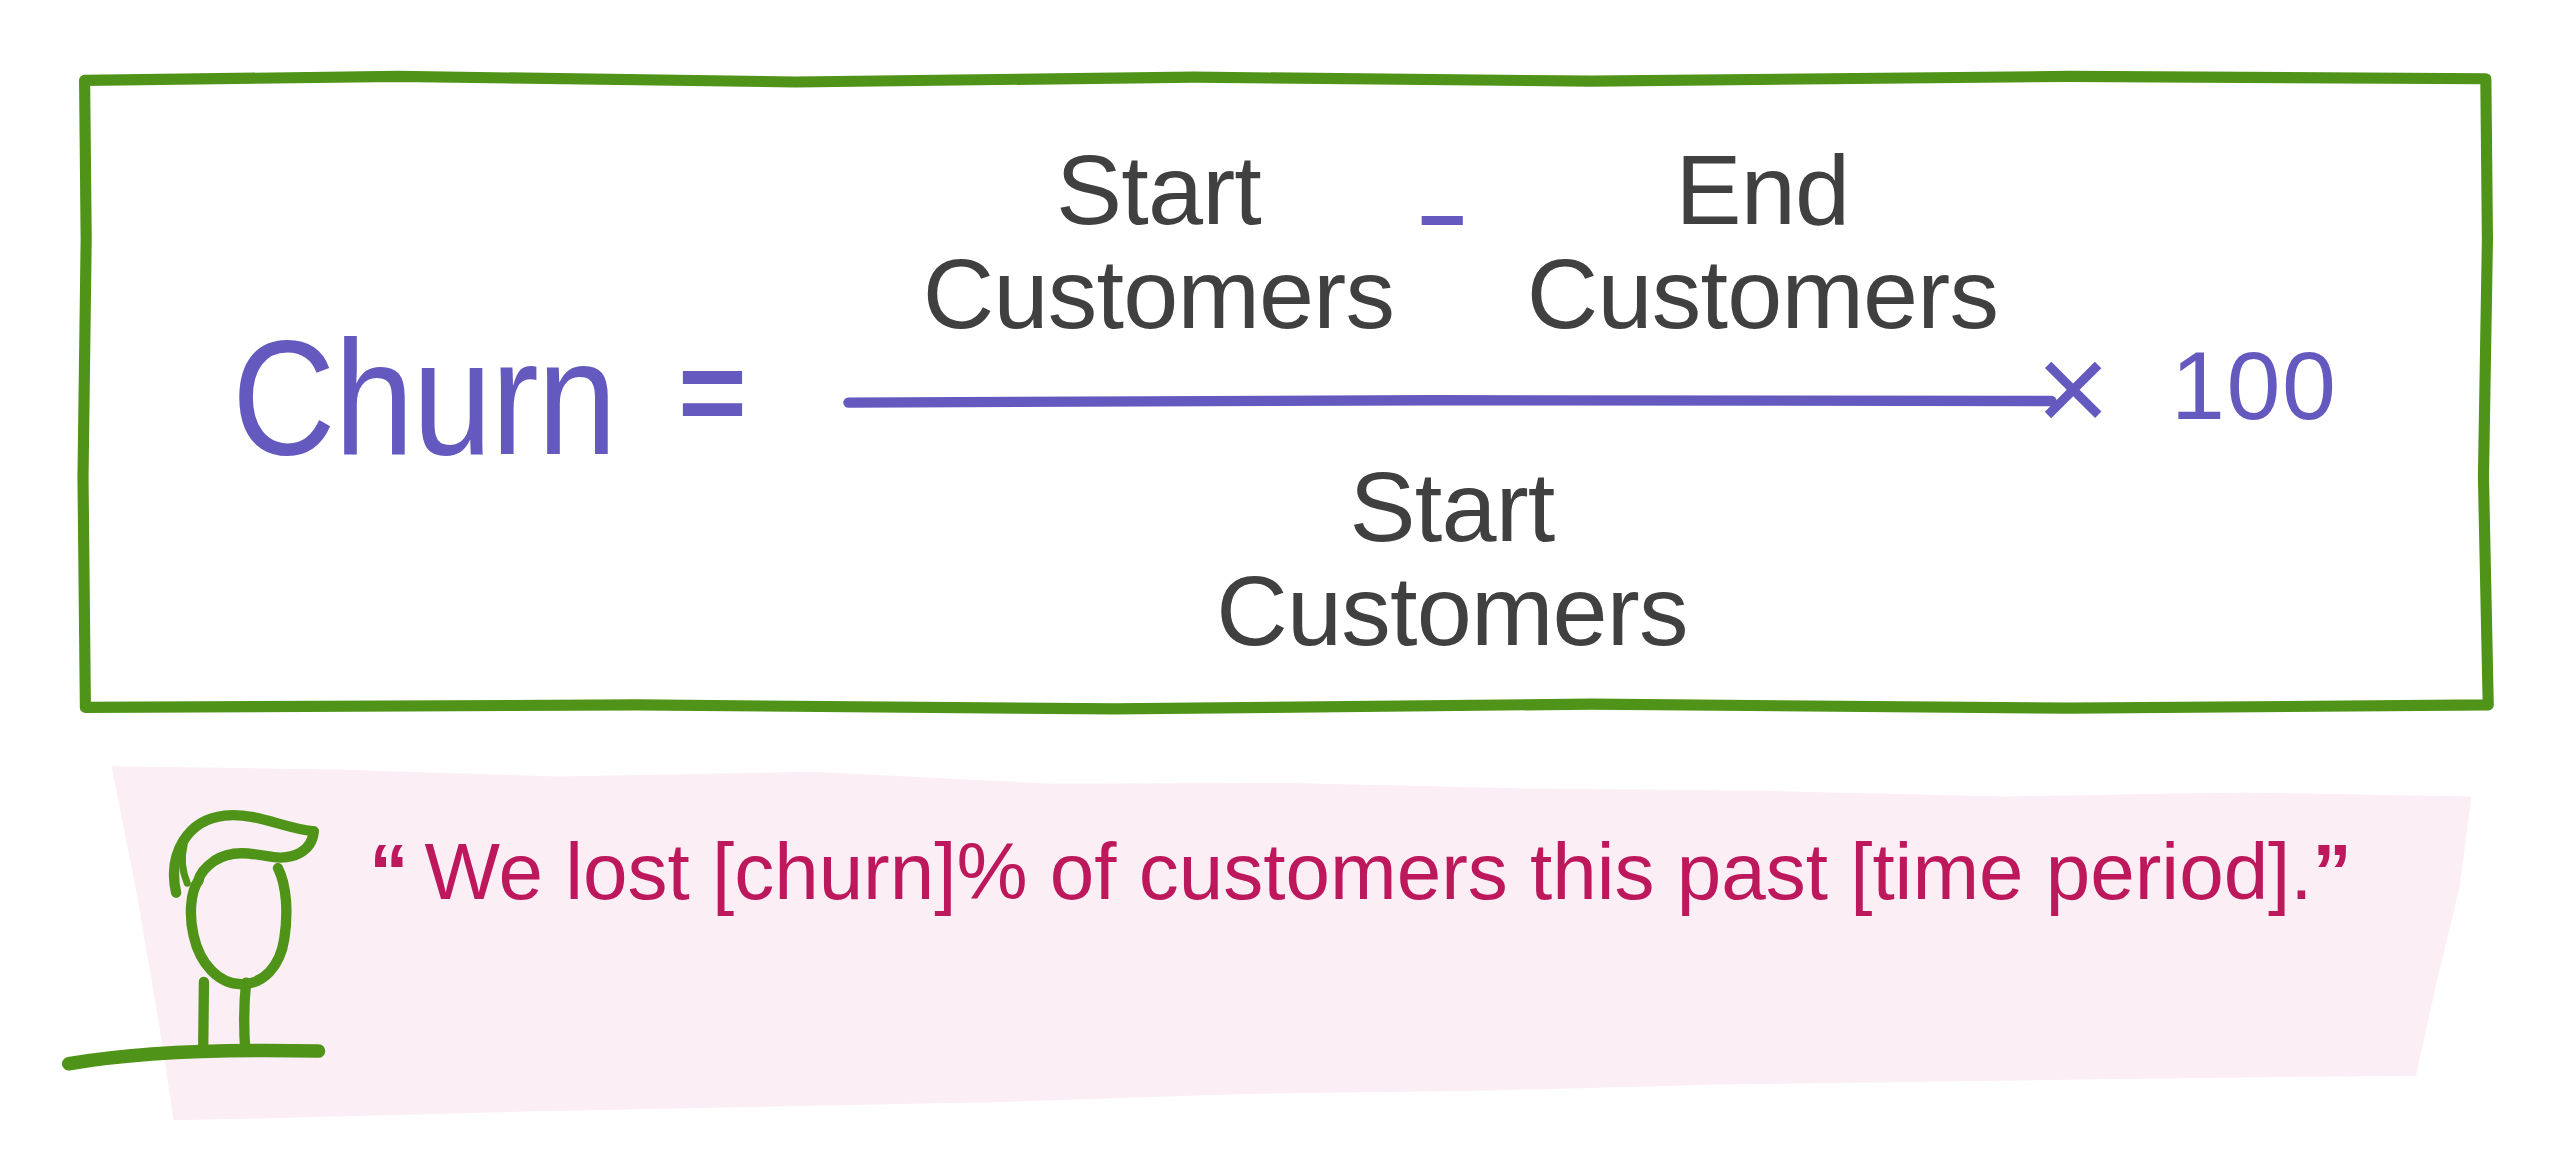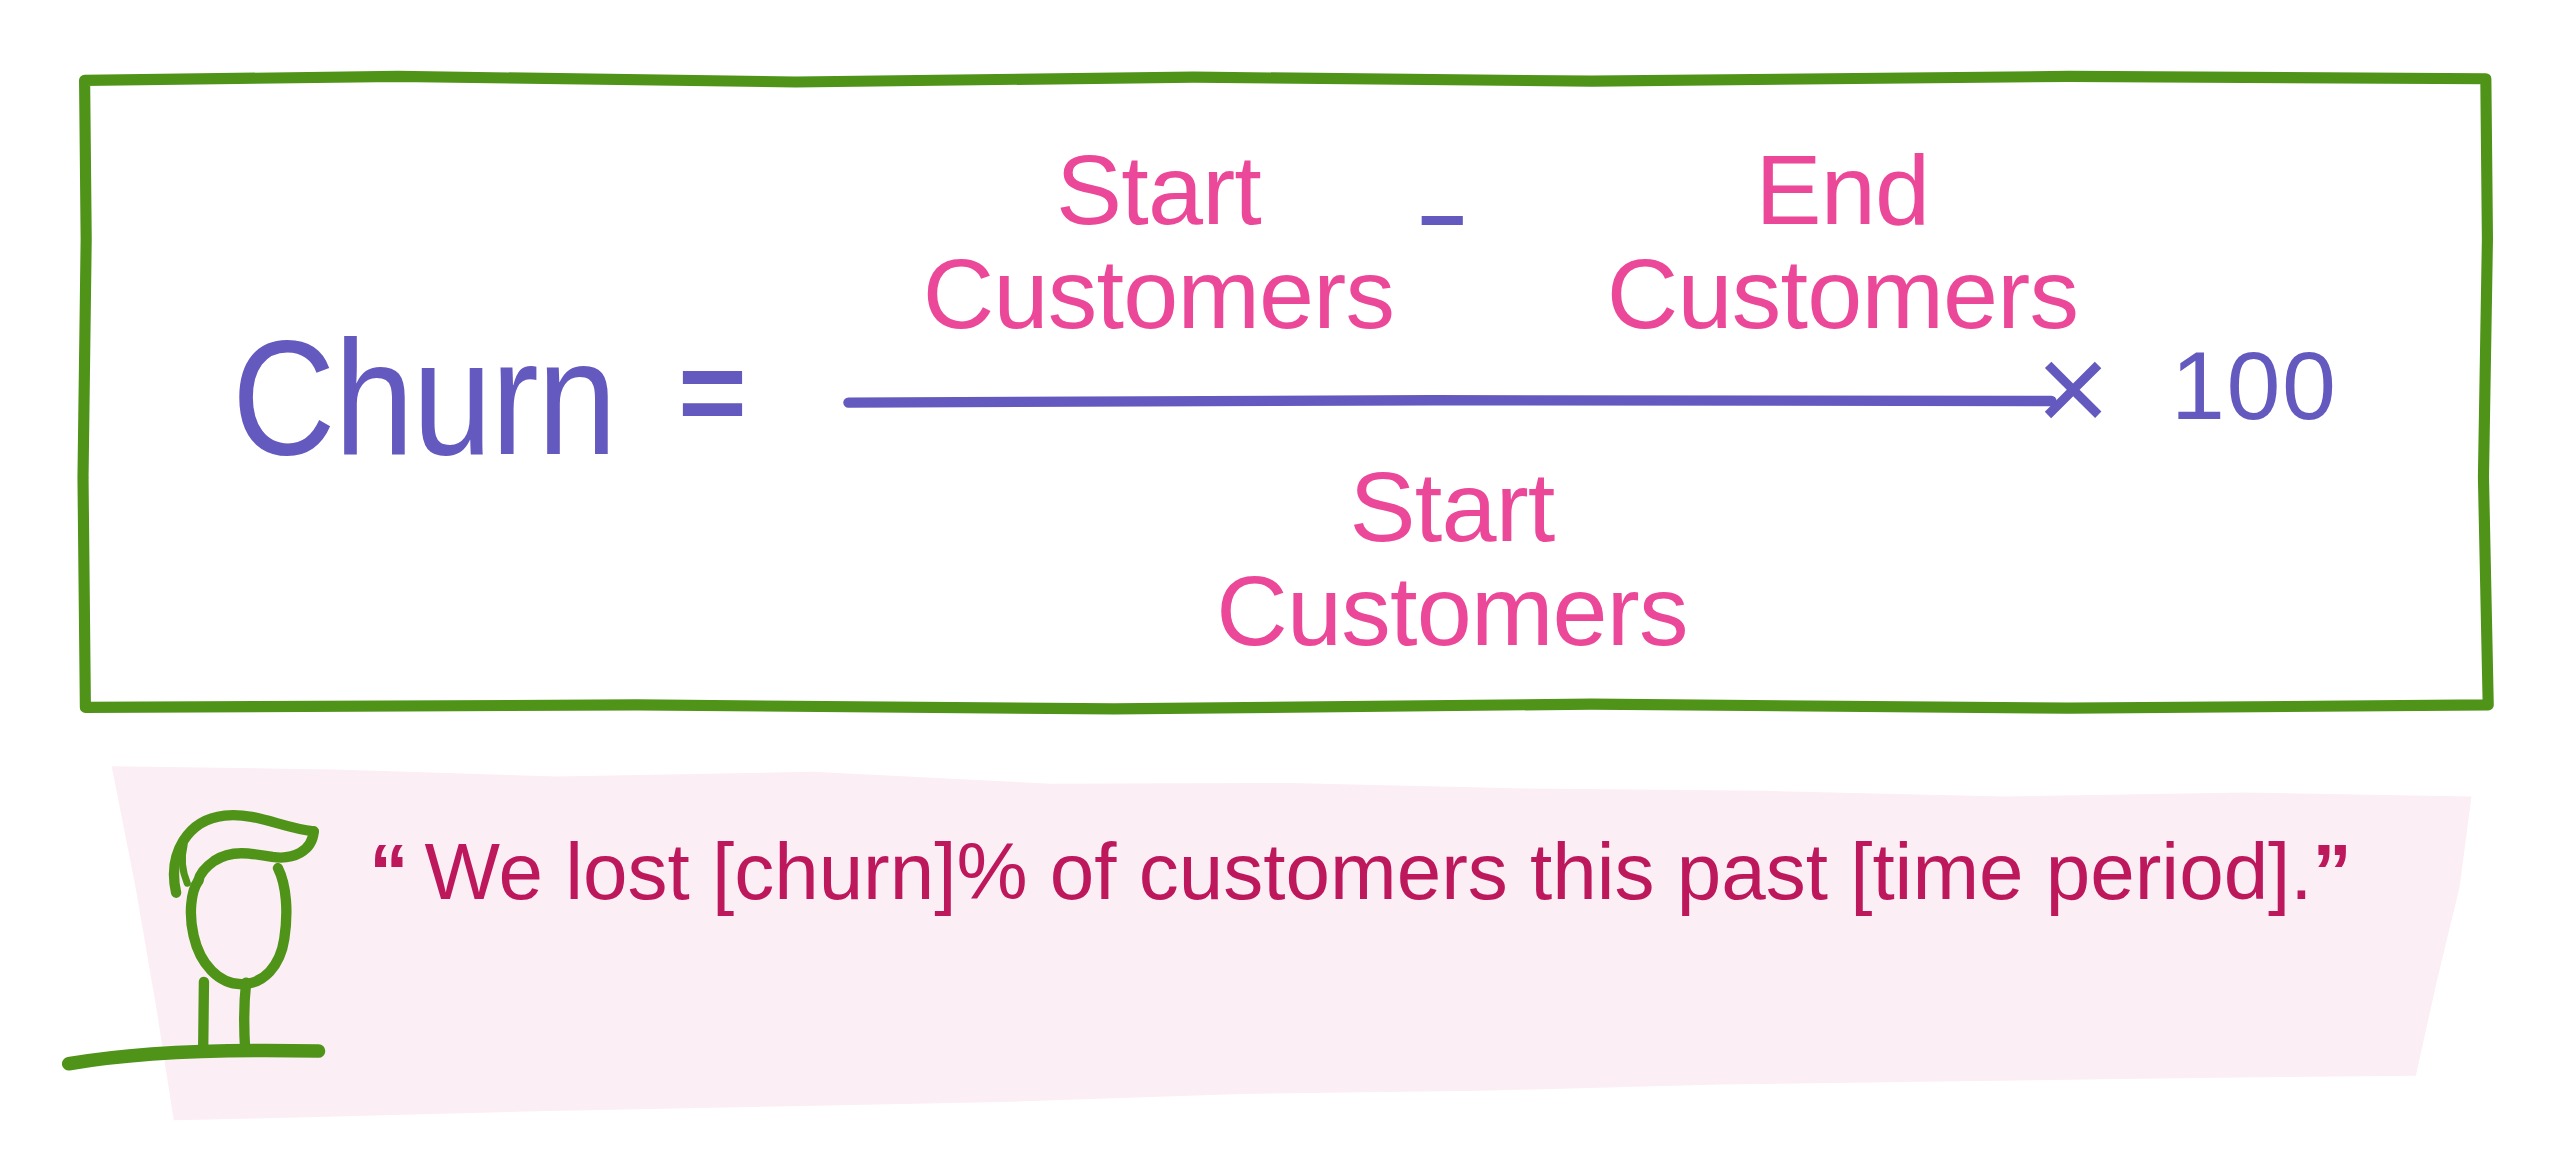--- a/index.html
+++ b/index.html
@@ -41,30 +41,30 @@
   }
   .equals {
     left: 678px;
     top: 333px;
     font-size: 118px;
     line-height: 118px;
     font-weight: 600;
   }
   .frac-term {
     position: absolute;
-    color: #ec4899;
+    color: #404040;
     font-weight: 500;
     font-size: 99px;
     line-height: 104px;
     text-align: center;
     letter-spacing: -0.8px;
     z-index: 2;
   }
   .term-num-start { left: 844px; top: 138px; width: 629px; }
-  .term-num-end   { left: 1544px; top: 138px; width: 597px; }
+  .term-num-end   { left: 1464px; top: 138px; width: 597px; }
   .term-den       { left: 1114px; top: 455px; width: 676px; }
   .minus {
     left: 1417px;
     top: 179px;
     width: 51px;
     text-align: center;
     font-size: 82px;
     line-height: 82px;
     font-weight: 700;
   }

